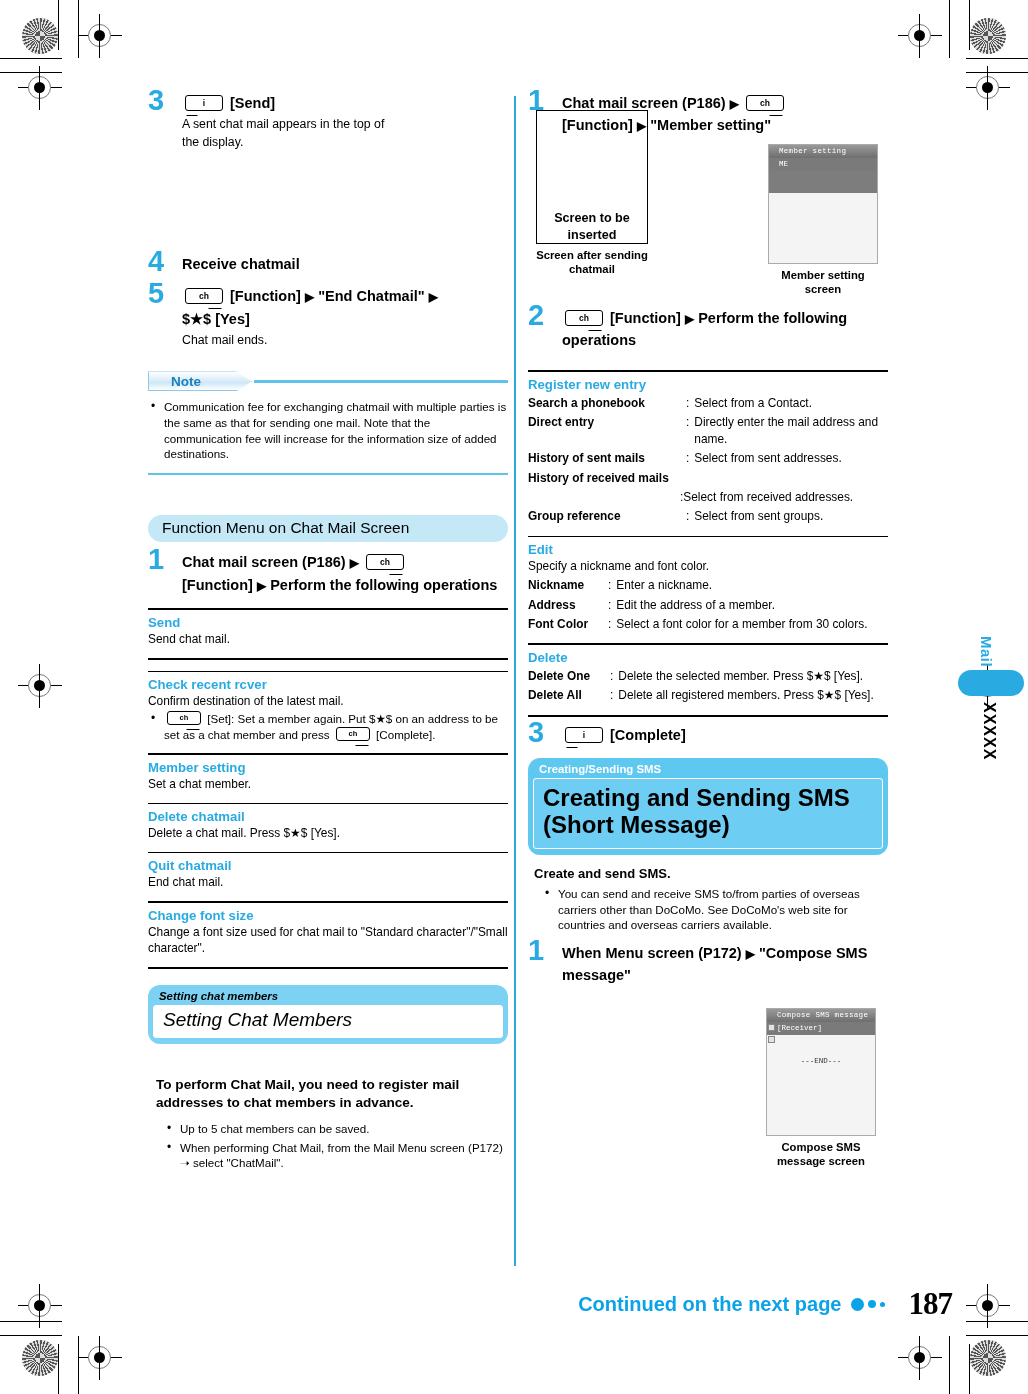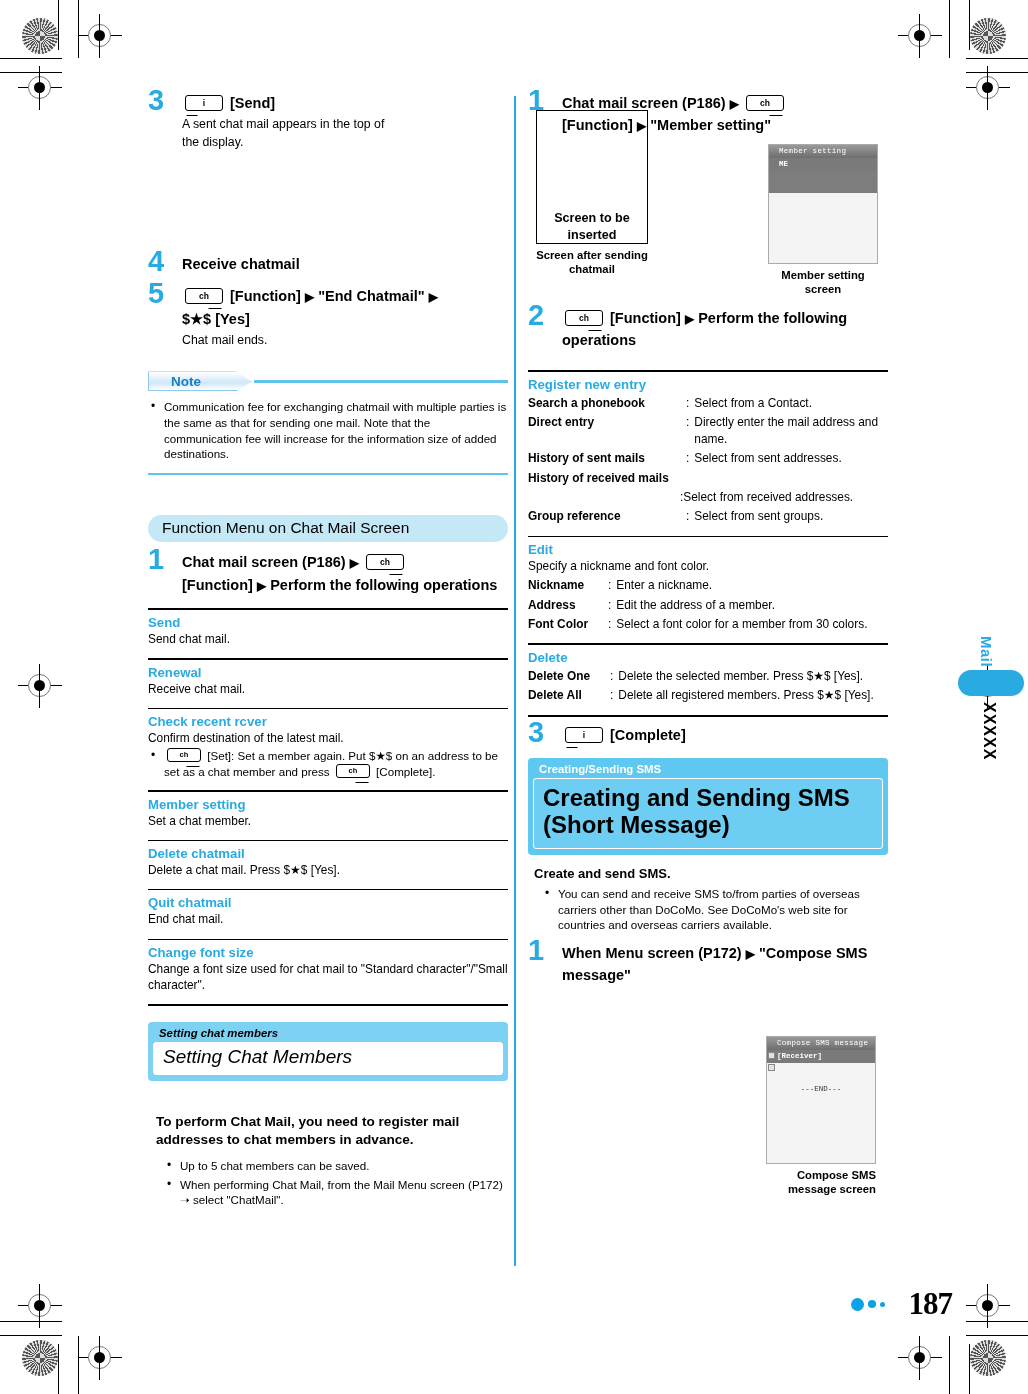--- a/index.html
+++ b/index.html
@@ -102,21 +102,21 @@
     border: 1px solid #aaa; position: relative; overflow: hidden;
     font-family: "Liberation Mono", monospace;
   }
   .phone .titlebar {
     height: 13px; background: linear-gradient(#9a9a9a, #6e6e6e);
     color: #fff; font-size: 7.5px; line-height: 13px;
     padding-left: 10px; letter-spacing: .3px; white-space: nowrap;
   }
   .phone .sel {
     background: #7a7a7a; color: #fff; font-size: 7.5px;
-    padding: 1px 0 1px 10px; line-height: 11px; white-space: nowrap; font-weight: bold;
+    padding: 1px 0 1px 10px; line-height: 11px; white-space: nowrap;
   }
   .phone .band { background: #7d7d7d; height: 22px; }
   .phone .bodytxt {
     font-size: 7.5px; text-align: center; margin-top: 22px; color: #333;
   }
   .phone .marker {
     position: absolute; left: 1px; width: 7px; height: 7px;
     border: 1px solid #888; background: #e2e2e2;
   }
 
@@ -172,21 +172,21 @@
   .defrow .dd { flex: 1; }
   .defrow.wide .dt { width: 152px; }
   .defrow.narrow .dt { width: 74px; }
   .defrow.del .dt { width: 76px; }
   .defrow.fullrow .dt { width: auto; }
   .def-indent { font-size: 11.9px; line-height: 1.38; margin-top: 3px; display:flex;}
   .def-indent .sp { width: 152px; }
 
   
   .chapbox {
-    background: #5ec8f0; border-radius: 4px; padding: 4px 5px 6px;
+    background: #5ec8f0; border-radius: 12px; padding: 4px 5px 6px;
     margin-top: 12px;
   }
   .chapbox .eyebrow {
     font-size: 11.4px; font-weight: bold; color: #fff;
     padding: 1px 0 3px 6px;
   }
   .chapbox .titlecard {
     background: #6ecdf2; border: 1.6px solid #ffffff; border-radius: 3px;
     padding: 6px 9px 9px;
   }
@@ -383,24 +383,20 @@
 
       <div style="margin-top:12px;">
 
         <div class="fn-rule" style="margin-top:4px;"></div>
         <div>
           <div class="fn-title">Send</div>
           <div class="fn-desc">Send chat mail.</div>
         </div>
 
         <div class="fn-rule thin"></div>
-        <div>
-          <div class="fn-title">Renewal</div>
-          <div class="fn-desc">Receive chat mail.</div>
-        </div>
 
         <div class="fn-rule thin"></div>
         <div>
           <div class="fn-title">Check recent rcver</div>
           <div class="fn-desc">Confirm destination of the latest mail.</div>
           <div class="bullet-item" style="margin-top:2px;">
             <span class="keyicon" style="width:34px;height:14px;vertical-align:-2px;">
               <span class="cap"></span><span class="glyph" style="font-size:7.5px;">ch</span><span class="tail"></span>
             </span>
             <span>[Set]: Set a member again. Put $★$ on an address to be set as a chat member and press</span>
@@ -589,40 +585,41 @@
 
     <div class="step" style="margin-top:9px;">
       <div class="step-num">1</div>
       <div class="step-head">
         <span>When Menu screen (P172)</span>
         <span class="arrow">▶</span>
         <span>"Compose SMS message"</span>
       </div>
     </div>
 
-    <div style="position:absolute;left:238px;top:944px;width:120px;">
+    <div style="position:absolute;left:238px;top:916px;width:120px;">
       <div class="phone" style="height:128px;">
         <div class="titlebar">Compose SMS message</div>
         <div class="sel">[Receiver]</div>
         <div class="marker" style="top:15px;"></div>
         <div class="marker" style="top:27px;"></div>
         <div class="bodytxt">---END---</div>
       </div>
-      <div class="shotcap" style="width:110px;text-align:right;">Compose SMS message screen</div>
+      <div class="shotcap" style="width:110px;">Compose SMS message screen</div>
     </div>
   </div>
 
   <div class="sidetab">
     <div class="label">Mail</div>
     <div class="chip"></div>
     <div class="xxx">XXXXX</div>
   </div>
 
   <div class="footer">
     <div class="cont">
+      <span>Continued on the next page</span>
       <span class="dots">
         <i class="d1"></i>
           <i class="d2"></i>
           <i class="d3"></i>
       </span>
     </div>
     <div class="pageno">187</div>
   </div>
 
 </div>

